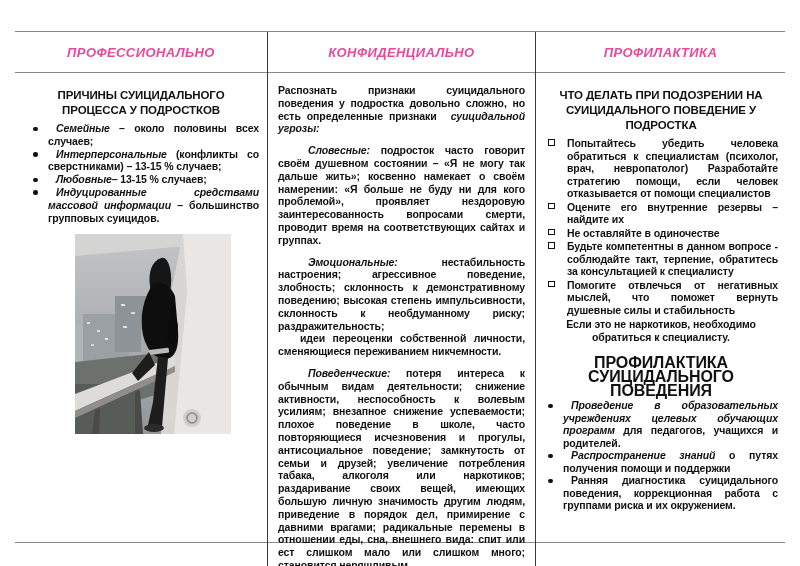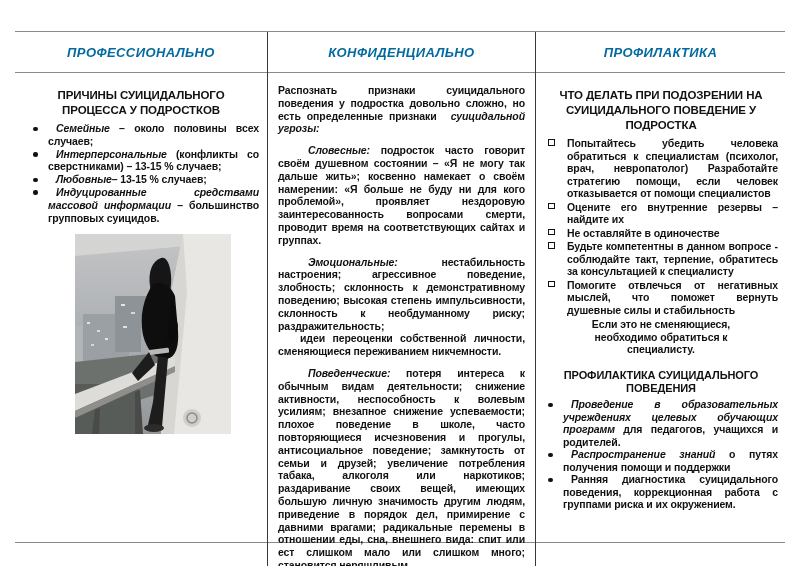--- a/index.html
+++ b/index.html
@@ -12,21 +12,21 @@
   .frame {
     position:absolute; left:15px; top:31px; width:770px; height:512px;
     border-top:1px solid #8a8a8a; border-bottom:1px solid #8a8a8a;
     display:grid; grid-template-columns:253px 268px 249px;
   }
   .col { min-width:0; }
   .col.divided { border-right:1.5px solid #383838; }
   .col-head {
     height:41px; display:flex; align-items:center; justify-content:center;
     border-bottom:1px solid #8a8a8a;
-    font-size:13px; font-style:italic; letter-spacing:.4px; color:#0369a1;
+    font-size:13px; font-style:italic; letter-spacing:.4px; color:#ec4899;
   }
   .col-body { padding:6px 8px 0 8px; font-size:10.5px; line-height:12.8px; letter-spacing:-0.1px; }
   .col-body.mid { padding:11px 10px 0 10px; }
   .col-body.right { padding:6px 7px 0 8px; line-height:12.5px; }
 
   .panel-title { font-size:11.5px; line-height:15px; text-align:center; margin:9px 6px 4px; }
   .lead { font-style:italic;margin-left:8px; }
 
   ul.dots { list-style:none; margin-left:8px; }
   ul.dots li { position:relative; padding-left:17px; text-align:justify; }
@@ -39,21 +39,21 @@
 
   .col-body.mid p { text-align:justify; margin-bottom:9px; }
   .col-body.mid p.sign { text-indent:22px; }
   .block-line { display:block; }
 
   ul.check { list-style:none; margin:2px 0 0 1px; }
   ul.check li { position:relative; padding-left:22px; text-align:justify; margin-bottom:1px; }
   .checkbox-glyph { position:absolute; left:3px; top:2px; width:6.5px; height:6.5px; border:1.5px solid #111; background:#fff; }
 
   .note { text-align:center; margin:2px 20px 0; }
-  .subtitle { font-size:11px; line-height:13.8px; text-align:center; margin:13px 4px 2px; }
+  .subtitle { font-size:16px; line-height:13.8px; text-align:center; margin:13px 4px 2px; }
   ul.dots.tight { margin-left:2px; }
 </style>
 </head>
 <body>
 
 <div class="sheet">
   <div class="frame">
 
     <section class="col divided">
       <div class="col-head">
@@ -139,21 +139,21 @@
       </div>
       <div class="col-body right">
         <h2 class="panel-title">ЧТО ДЕЛАТЬ ПРИ ПОДОЗРЕНИИ НА СУИЦИДАЛЬНОГО ПОВЕДЕНИЕ У ПОДРОСТКА</h2>
         <ul class="check">
           <li><span class="checkbox-glyph"></span><span>Попытайтесь убедить человека обратиться к специалистам (психолог, врач, невропатолог) Разработайте стратегию помощи, если человек отказывается от помощи специалистов</span></li>
           <li><span class="checkbox-glyph"></span><span>Оцените его внутренние резервы – найдите их</span></li>
           <li><span class="checkbox-glyph"></span><span>Не оставляйте в одиночестве</span></li>
           <li><span class="checkbox-glyph"></span><span>Будьте компетентны в данном вопросе - соблюдайте такт, терпение, обратитесь за консультацией к специалисту</span></li>
           <li><span class="checkbox-glyph"></span><span>Помогите отвлечься от негативных мыслей, что поможет вернуть душевные силы и стабильность</span></li>
         </ul>
-        <p class="note">Если это не сменяющиеся, необходимо обратиться к специалисту.</p>
+        <p class="note">Если это не наркотиков, необходимо обратиться к специалисту.</p>
         <h3 class="subtitle">ПРОФИЛАКТИКА СУИЦИДАЛЬНОГО ПОВЕДЕНИЯ</h3>
         <ul class="dots tight">
           <li><span class="bullet-dot"></span><span class="lead">Проведение в образовательных учреждениях целевых обучающих программ</span><span> для педагогов, учащихся и родителей.</span></li>
           <li><span class="bullet-dot"></span><span class="lead">Распространение знаний</span><span> о путях получения помощи и поддержки</span></li>
           <li><span class="bullet-dot"></span><span class="lead"></span><span>Ранняя диагностика суицидального поведения,  коррекционная работа с группами риска и их окружением.</span></li>
         </ul>
       </div>
     </section>
 
   </div>

